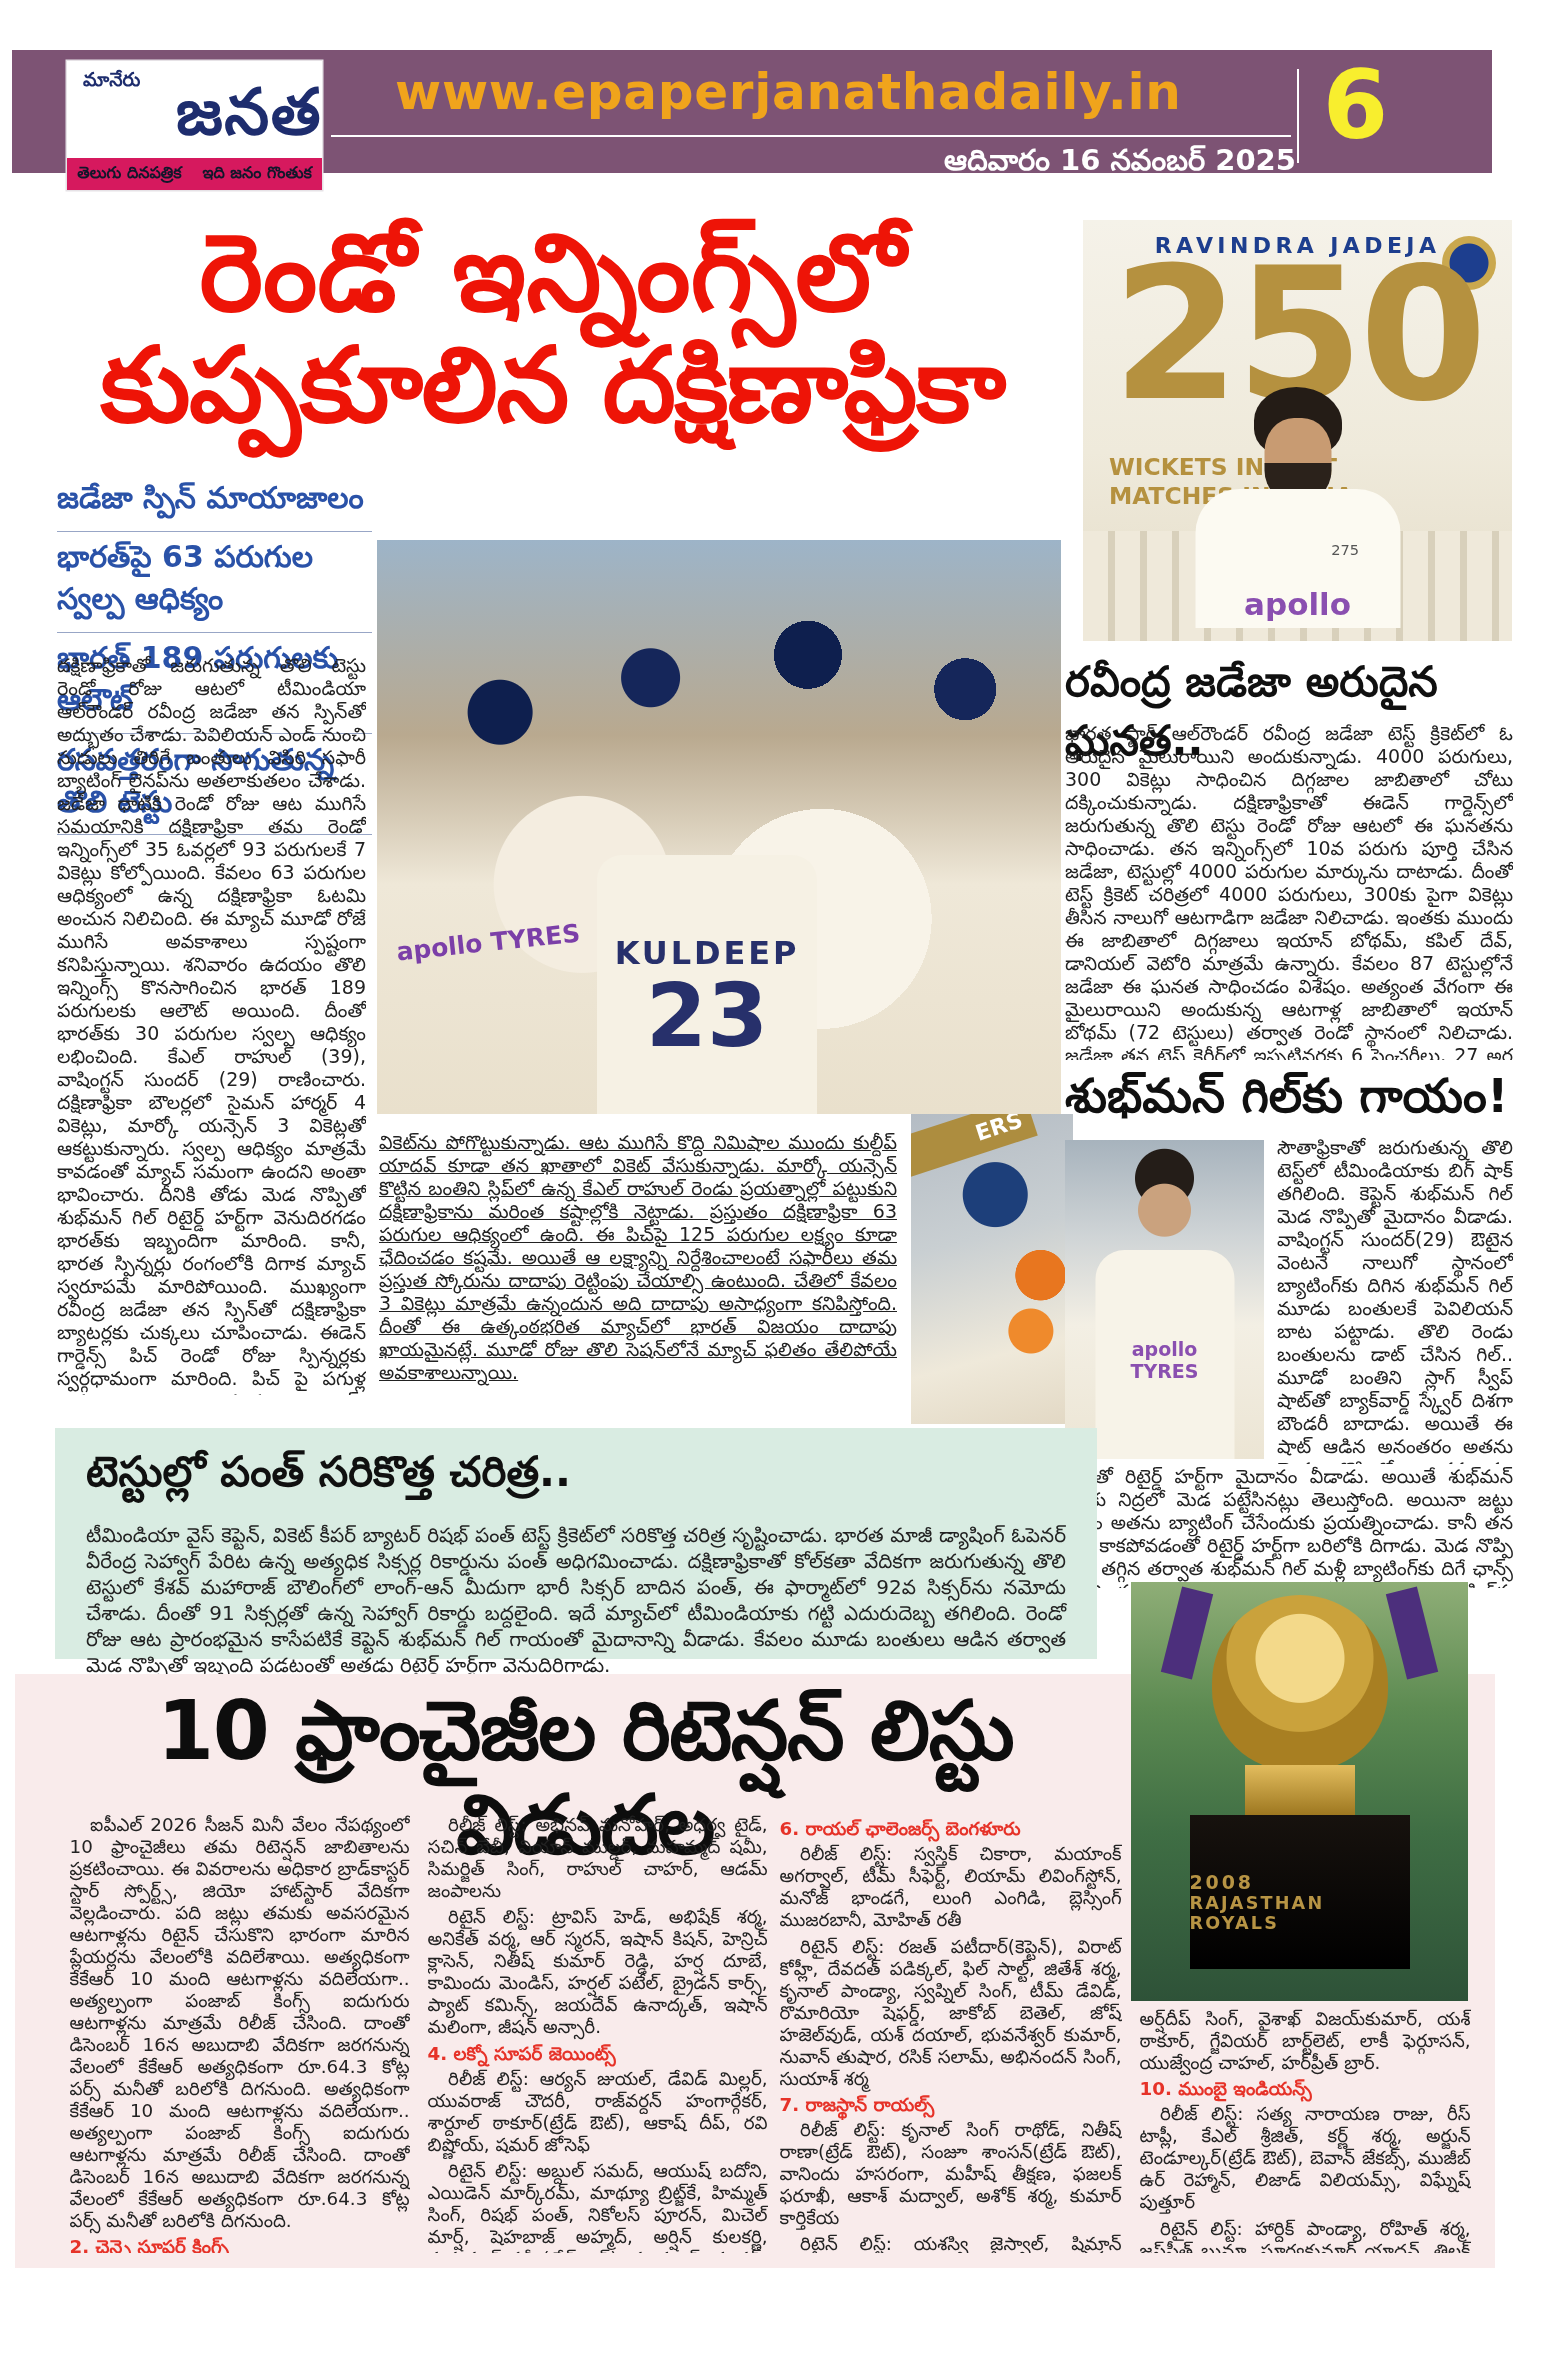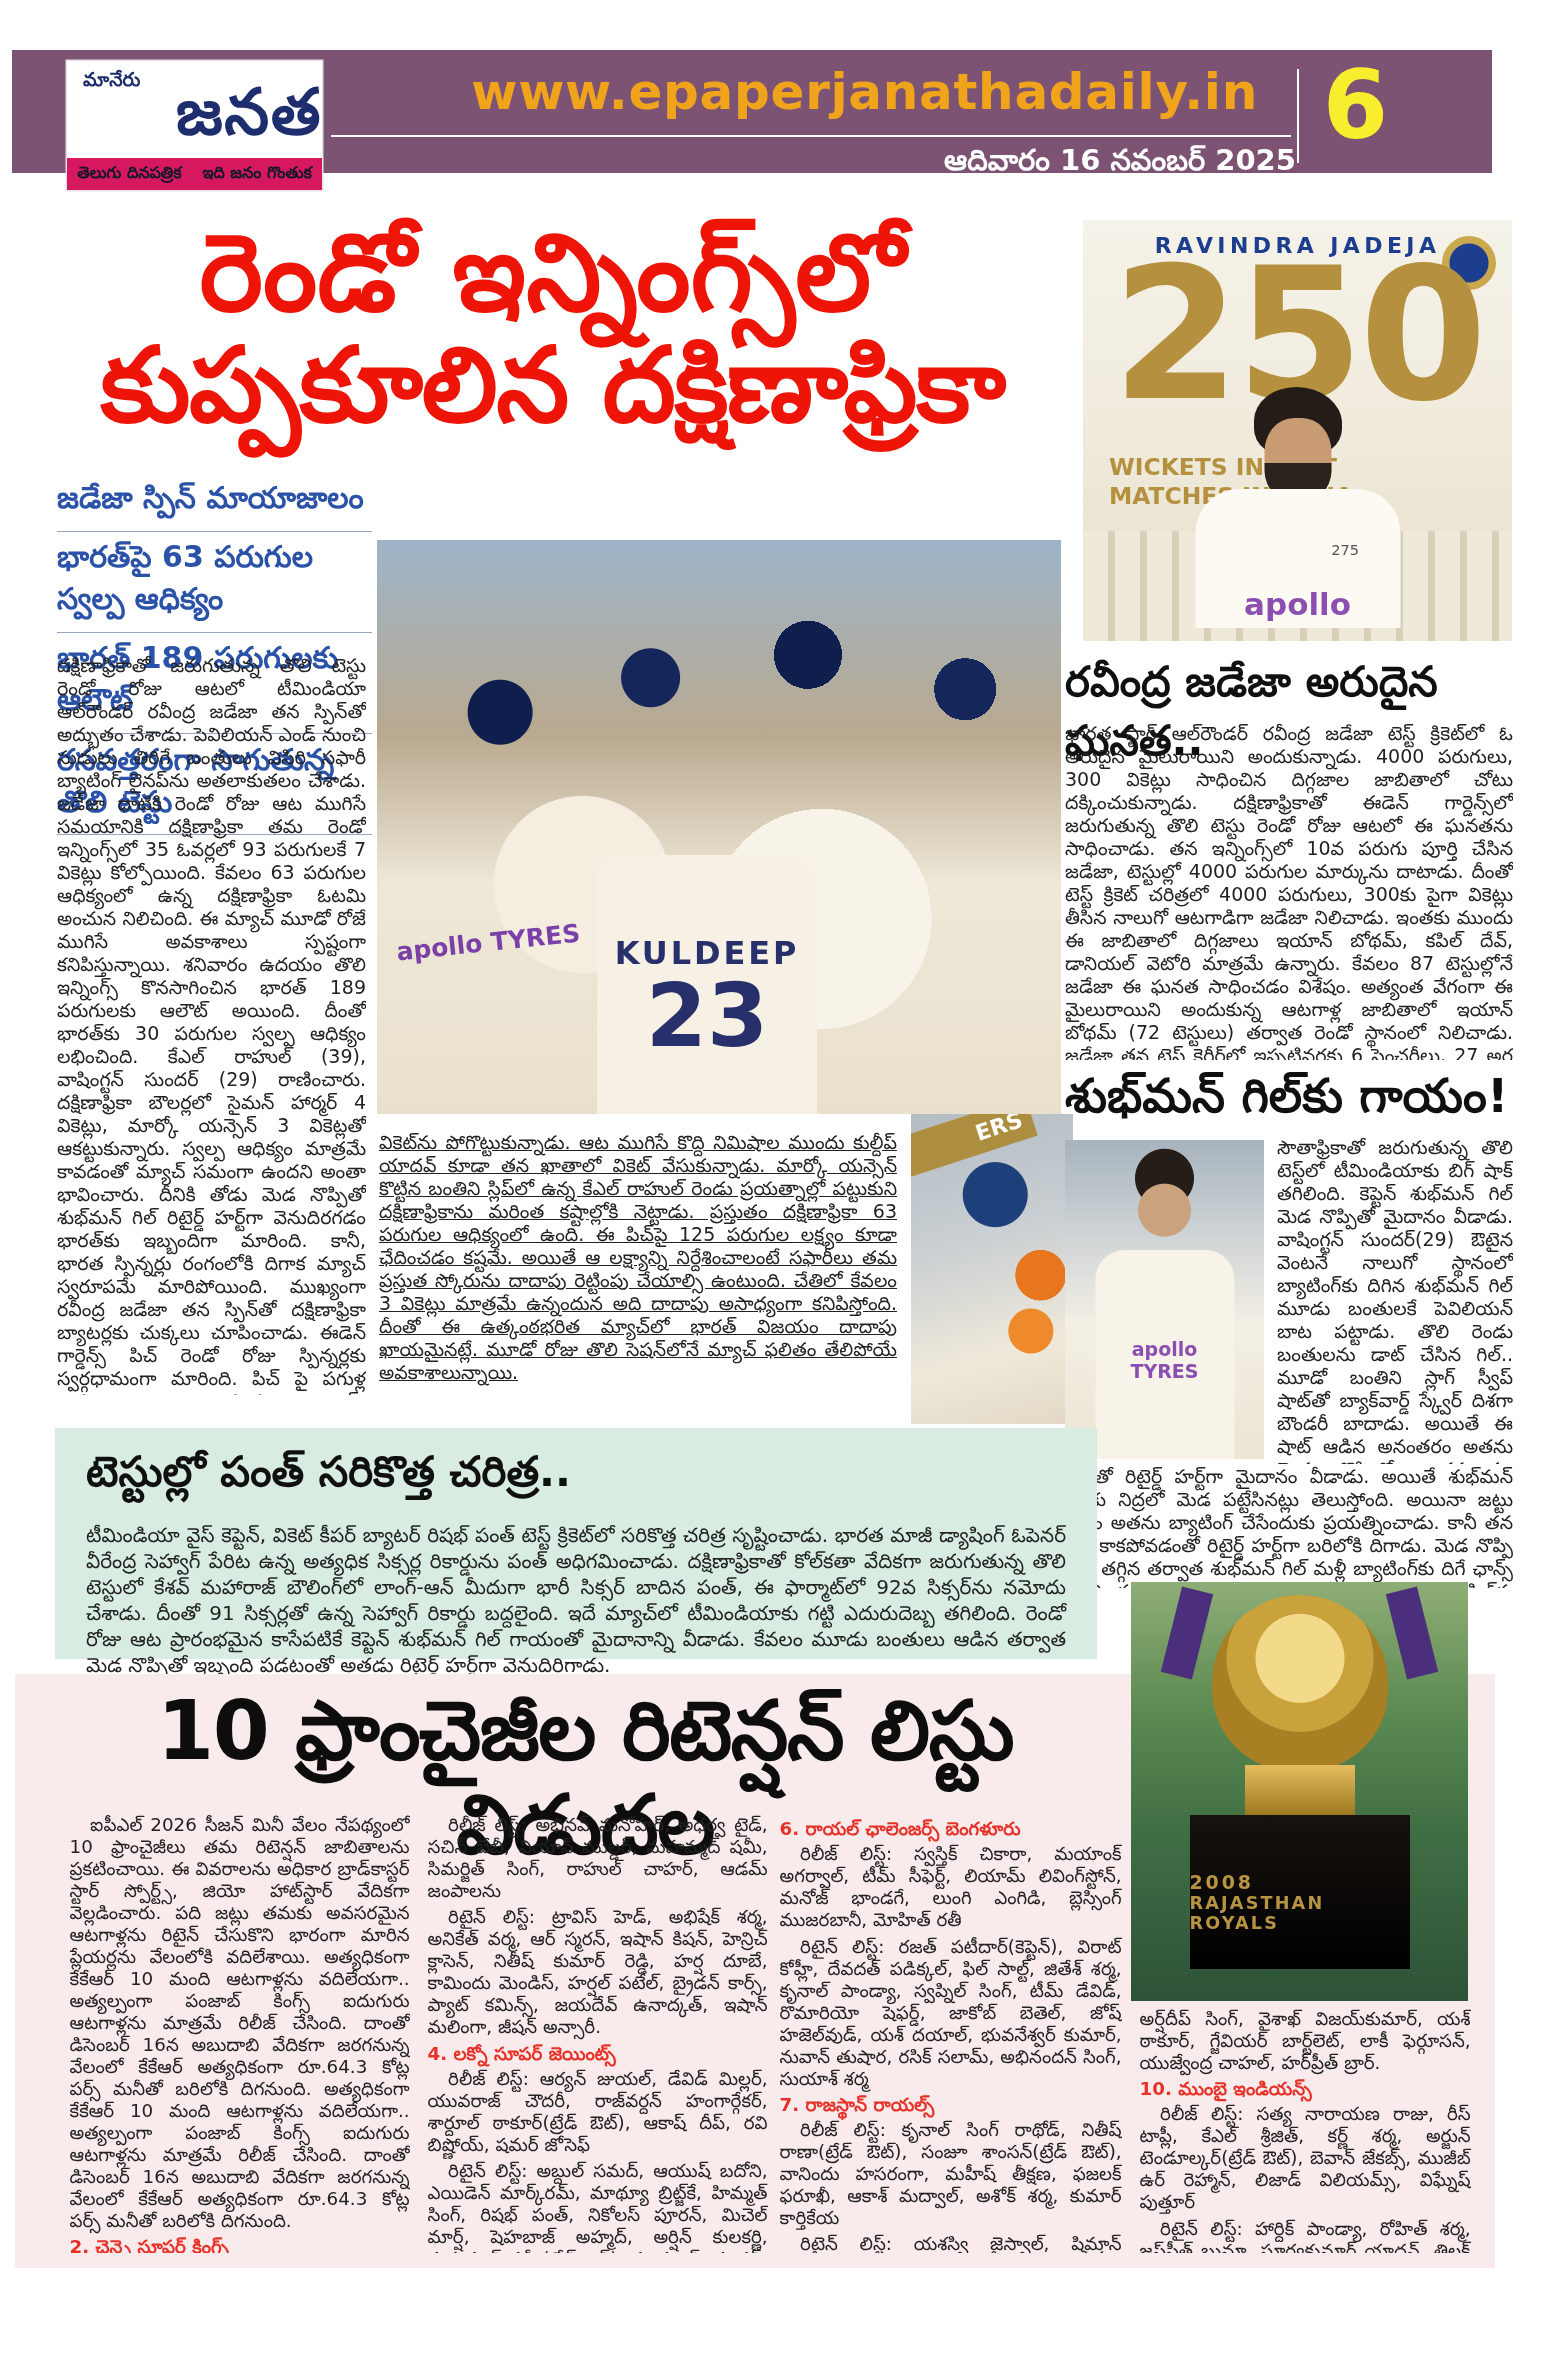--- a/index.html
+++ b/index.html
@@ -9,21 +9,21 @@
   
   .masthead-band{position:absolute;left:11.7px;top:50px;width:1480px;height:123px;background:#7d5374;}
   .logo-box{position:absolute;left:67px;top:61px;width:255px;height:129px;background:#ffffff;
             box-shadow:0 0 0 1.5px #e6e2e6;}
   .logo-top{position:absolute;left:16px;top:7.3px;font-size:19px;font-weight:bold;color:#1e2d6e;}
   .logo-main{position:absolute;left:0;top:19px;width:100%;text-align:right;font-size:64px;
              font-weight:900;color:#1e2d6e;letter-spacing:1.5px;line-height:1;}
   .logo-strip{position:absolute;left:0;bottom:0;width:100%;height:32px;background:#d6195e;
               display:flex;justify-content:space-between;align-items:center;padding:0 10.2px;box-sizing:border-box;}
   .logo-strip span{color:#0f172a;font-size:16px;font-weight:bold;}
-  .site-url{position:absolute;left:395px;top:63px;width:863px;text-align:right;
+  .site-url{position:absolute;left:395px;top:63px;width:863px;text-align:left;
             font-size:50px;font-weight:bold;color:#f0a41c;letter-spacing:0.7px;}
   .head-rule{position:absolute;left:331px;top:135px;width:960px;height:2.2px;background:#ffffff;}
   .head-date{position:absolute;left:937px;top:143px;width:366px;text-align:center;
              font-size:29px;font-weight:900;color:#ffffff;}
   .head-vrule{position:absolute;left:1297px;top:69px;width:2.2px;height:94px;background:#ffffff;}
   .page-num{position:absolute;left:1308px;top:54px;width:95px;text-align:center;
             font-size:94px;font-weight:900;color:#f8ee2e;line-height:1.1;}
 
   
   .lead-headline{position:absolute;left:44px;top:217px;width:1017px;text-align:center;

